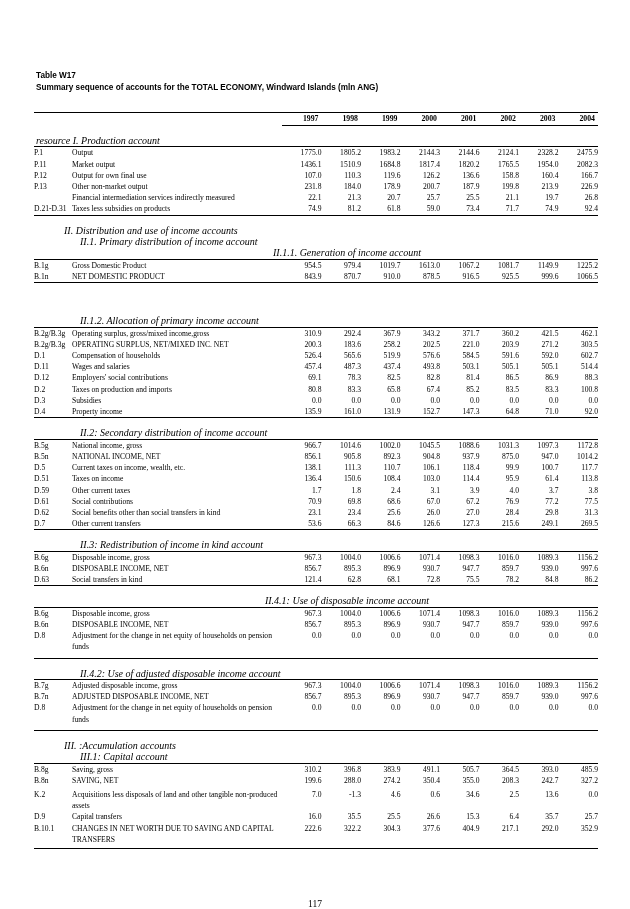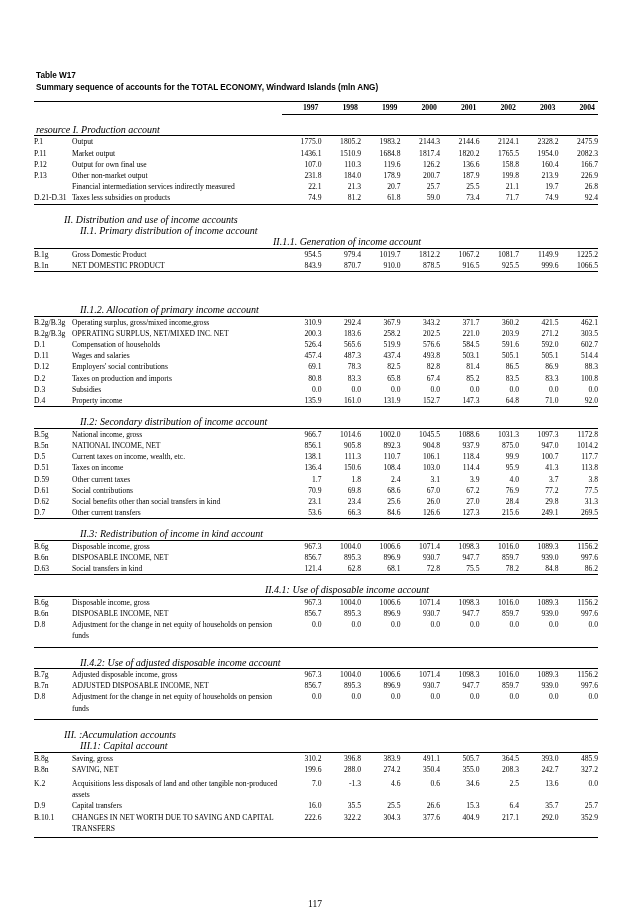--- a/index.html
+++ b/index.html
@@ -25,21 +25,21 @@
   
   .title-block {
     font-family: "Liberation Sans", sans-serif;
     font-weight: bold;
     font-size: 8.2px;
     line-height: 11.5px;
   }
   .title-line1 { padding-left: 2px; }
   .title-line2 {
     padding-left: 2px;
-    padding-bottom: 8px;
+    padding-bottom: 19px;
     border-bottom: 1.1px solid #000;
   }
 
   
   table.acct {
     border-collapse: collapse;
     width: 100%;
     font-size: 7.6px;
     table-layout: fixed;
   }
@@ -263,21 +263,21 @@
       <tr class="sec rule-bot">
         <td colspan="10" class="lvl3">II.1.1. Generation of income account</td>
       </tr>
 
       <tr>
         <td class="code">B.1g</td>
         <td class="label ind0">Gross Domestic Product</td>
         <td class="num">954.5</td>
         <td class="num">979.4</td>
         <td class="num">1019.7</td>
-        <td class="num">1812.2</td>
+        <td class="num">1613.0</td>
         <td class="num">1067.2</td>
         <td class="num">1081.7</td>
         <td class="num">1149.9</td>
         <td class="num">1225.2</td>
       </tr>
       <tr class="rule-bot">
         <td class="code">B.1n</td>
         <td class="label ind0">NET DOMESTIC PRODUCT</td>
         <td class="num">843.9</td>
         <td class="num">870.7</td>
@@ -449,21 +449,21 @@
       </tr>
       <tr>
         <td class="code">D.51</td>
         <td class="label ind1">Taxes on income</td>
         <td class="num">136.4</td>
         <td class="num">150.6</td>
         <td class="num">108.4</td>
         <td class="num">103.0</td>
         <td class="num">114.4</td>
         <td class="num">95.9</td>
-        <td class="num">41.3</td>
+        <td class="num">61.4</td>
         <td class="num">113.8</td>
       </tr>
       <tr>
         <td class="code">D.59</td>
         <td class="label ind1">Other current taxes</td>
         <td class="num">1.7</td>
         <td class="num">1.8</td>
         <td class="num">2.4</td>
         <td class="num">3.1</td>
         <td class="num">3.9</td>

